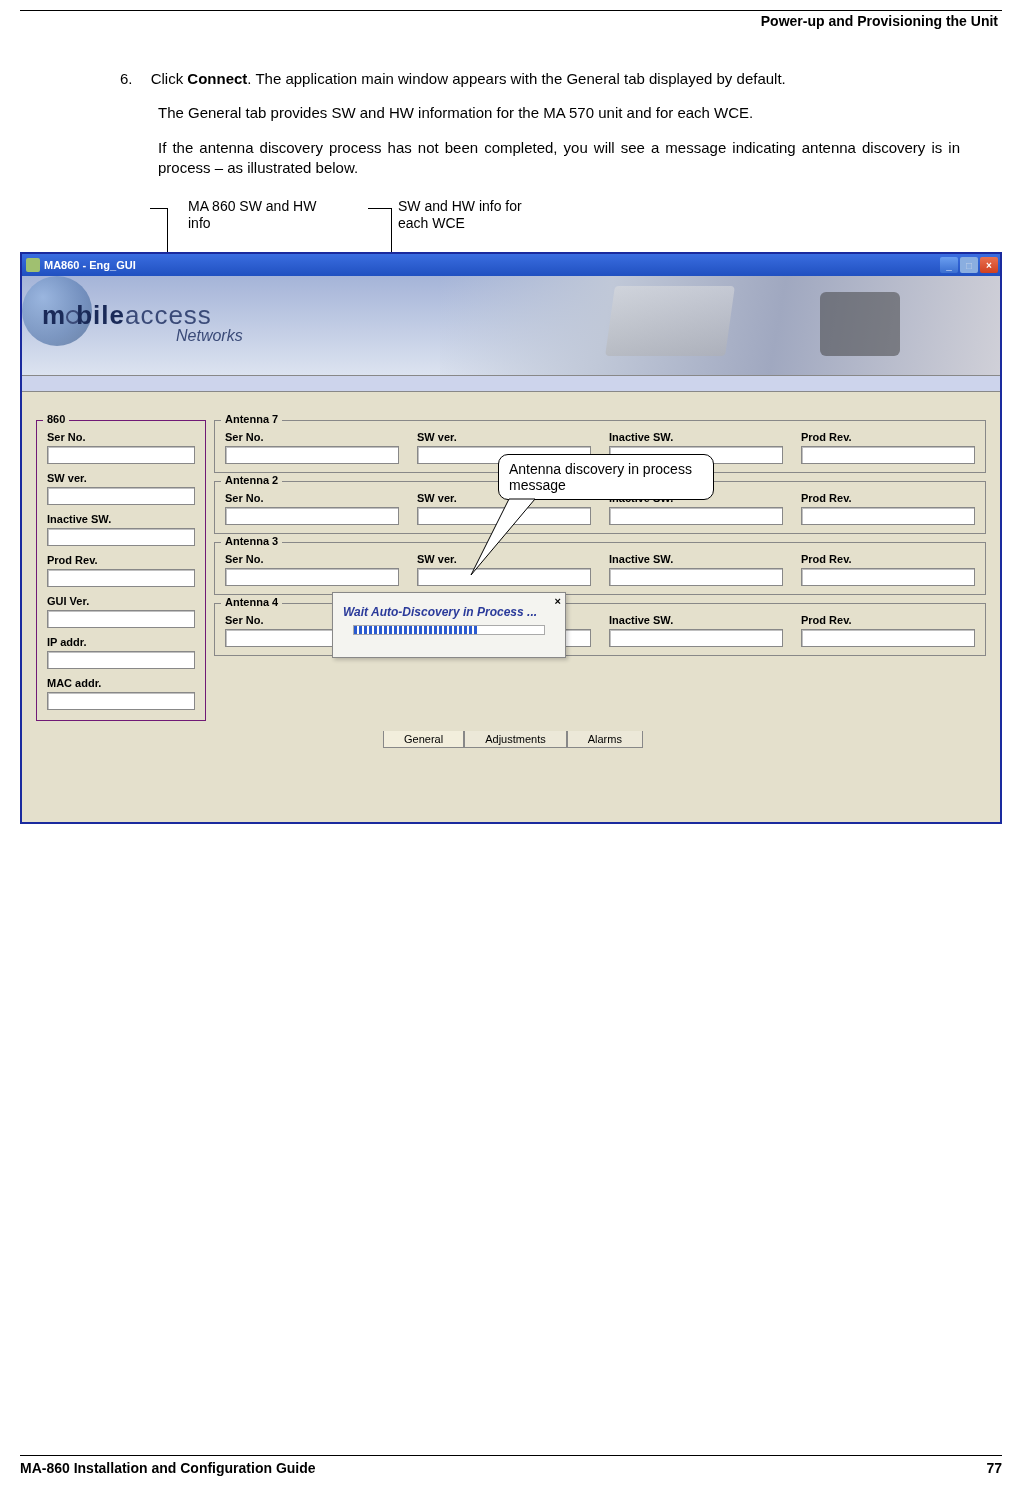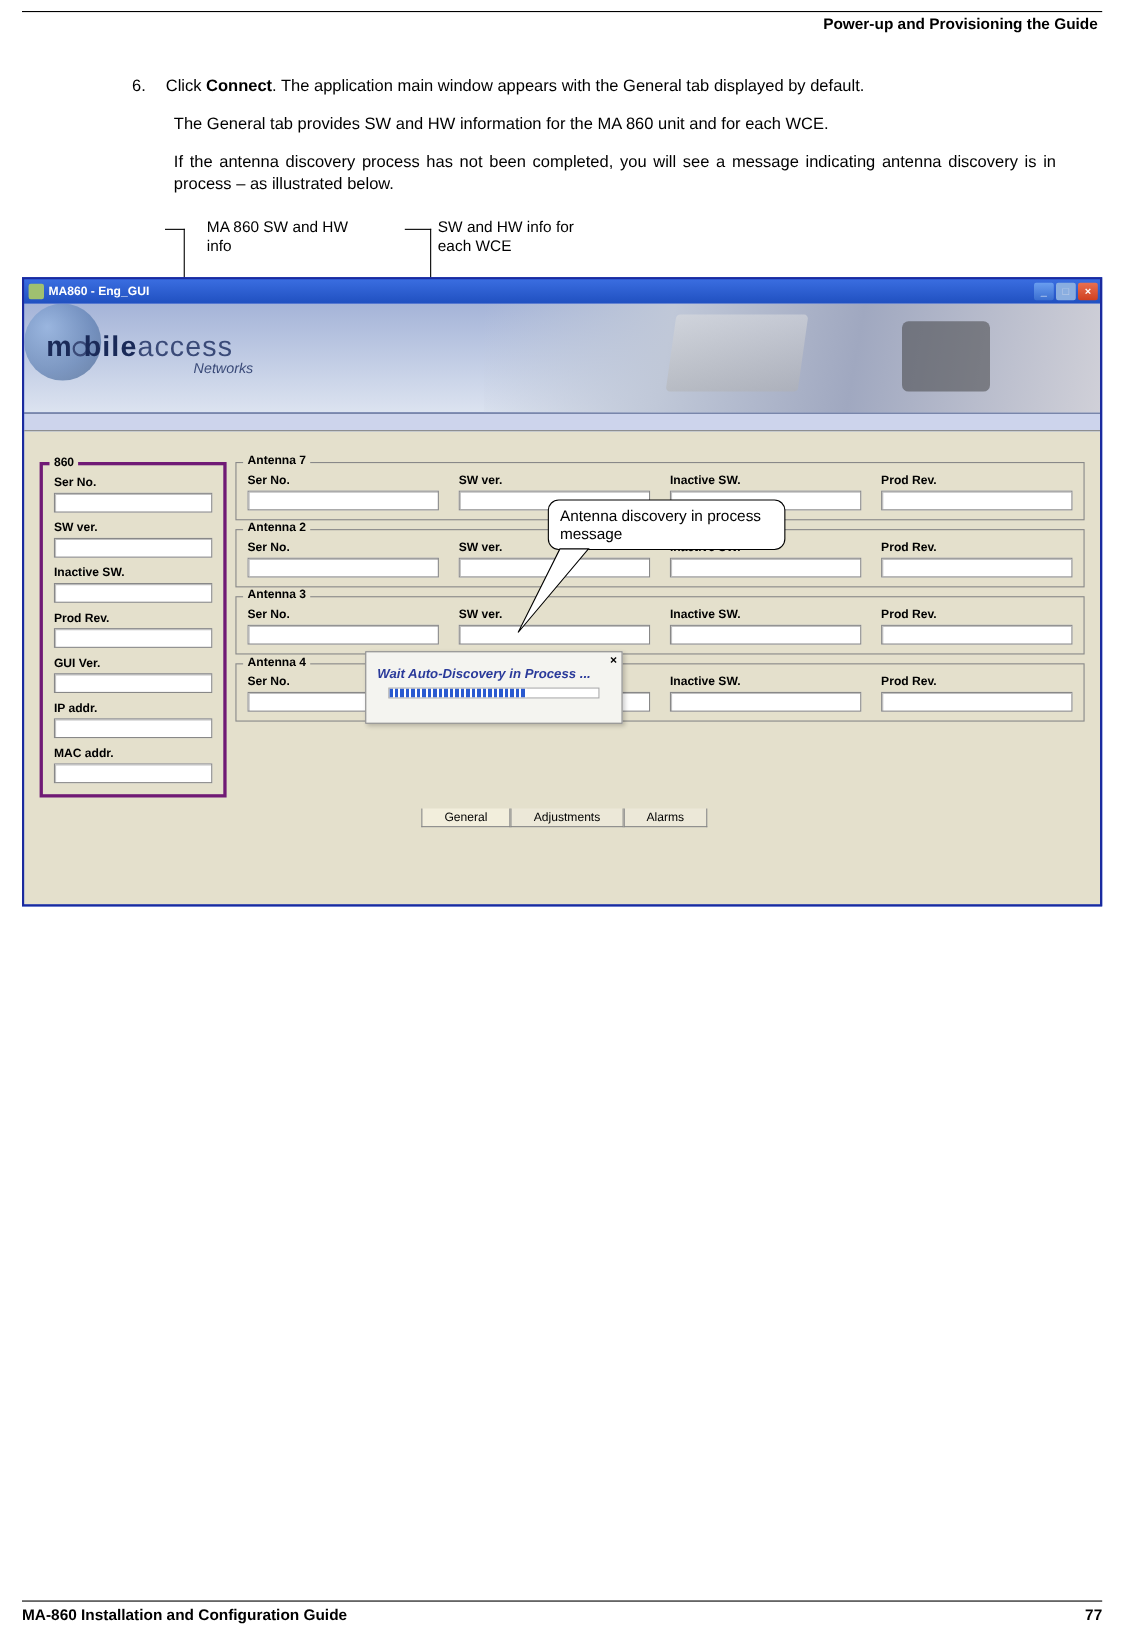--- a/index.html
+++ b/index.html
@@ -20,29 +20,29 @@
   .title-text { color: #fff; font-size: 11px; font-weight: bold; }
   .win-buttons { display: flex; gap: 2px; }
   .win-btn { width: 18px; height: 16px; border-radius: 2px; display: flex; align-items: center; justify-content: center; font-size: 10px; font-weight: bold; font-family: Arial; }
   .win-min { background: linear-gradient(#6a9ef0,#3a6ed0); color: #fff; }
   .win-max { background: #8aaee0; color: #c0d0e8; }
   .win-close { background: linear-gradient(#e97050,#d04020); color: #fff; }
   .banner { height: 100px; position: relative; background: linear-gradient(to bottom, #a5b4d8, #dce3f0); overflow: hidden; border-bottom: 1px solid #888; }
   .logo-area { position: absolute; left: 20px; top: 24px; }
   .logo-text { font-size: 26px; color: #3a4a78; letter-spacing: 1px; }
   .logo-text .bold { font-weight: bold; color: #1a2a58; }
-  .logo-sub { font-size: 13px; color: #3a4a78; font-style: italic; margin-left: 134px; margin-top: -4px; }
+  .logo-sub { font-size: 16px; color: #3a4a78; font-style: italic; margin-left: 134px; margin-top: -4px; }
   .globe { position: absolute; left: 0; top: 0; width: 70px; height: 70px; border-radius: 50%; background: radial-gradient(circle at 30% 30%, #8bb0e0, #4a70a8 60%, #2a4a78); opacity: 0.6; }
   .banner-right { position: absolute; right: 0; top: 0; width: 560px; height: 100px; background: linear-gradient(100deg, transparent, #c0c8d8 30%, #a0a8c0 60%, #d0d0d8); }
   .device-hint { position: absolute; right: 270px; top: 10px; width: 120px; height: 70px; background: linear-gradient(#e0e0e0,#b0b0b0); border-radius: 4px; opacity: 0.5; transform: skewX(-8deg); }
   .device-hint2 { position: absolute; right: 100px; top: 16px; width: 80px; height: 64px; background: #3a3a3a; border-radius: 6px; opacity: 0.5; }
   .tabarea { height: 16px; background: #cdd4ec; border-bottom: 1px solid #888; }
   .content-area { background: #e4e0cc; padding: 28px 14px 4px 14px; position: relative; min-height: 430px; }
   .main-layout { display: flex; gap: 8px; }
-  .panel-860 { width: 170px; border: 3px solid #701a75; padding: 10px 10px 10px 10px; position: relative; }
+  .panel-860 { width: 170px; border: 1px solid #701a75; padding: 10px 10px 10px 10px; position: relative; }
   .panel-legend { position: absolute; top: -8px; left: 6px; background: #e4e0cc; padding: 0 4px; font-size: 11px; font-weight: bold; }
   .antenna-col { flex: 1; display: flex; flex-direction: column; gap: 8px; }
   .ant-group { border: 1px solid #888; padding: 10px 10px 8px 10px; position: relative; }
   .field-row { display: flex; gap: 18px; }
   .field { flex: 1; }
   .field-label { font-size: 11px; font-weight: bold; margin-bottom: 2px; display: block; }
   .field-input { width: 100%; height: 18px; border: 1px solid #888; background: #fff; box-shadow: inset 1px 1px 0 #c0c0c0; padding: 0 4px; font-size: 11px; }
   .field-v { margin-bottom: 8px; }
   .bottom-tabs { display: flex; margin-top: 10px; padding-left: 4px; justify-content: center; }
   .btab { border: 1px solid #888; border-top: none; padding: 2px 20px; font-size: 11px; background: #e4e0cc; }
@@ -58,28 +58,28 @@
   .footer { position: absolute; bottom: 20px; left: 20px; right: 20px; }
   .foot-rule { border-top: 1px solid #000; margin-bottom: 4px; }
   .foot-row { display: flex; justify-content: space-between; font-weight: bold; font-size: 14px; }
   .logo-circle { width: 14px; height: 14px; border: 2px solid #3a4a78; border-radius: 50%; display: inline-block; vertical-align: middle; margin-right: -4px; }
 </style>
 </head>
 <body>
 
 <div class="page">
   <div class="top-rule"></div>
-  <div class="header-text">Power-up and Provisioning the Guide</div>
+  <div class="header-text">Power-up and Provisioning the Unit</div>
 
   <div class="body-text">
     <p>
       <span class="step-num">6.</span>
       <span>Click </span><b>Connect</b><span>. The application main window appears with the General tab displayed by default.</span>
     </p>
-    <p class="indent">The General tab provides SW and HW information for the MA 860 unit and for each WCE.</p>
+    <p class="indent">The General tab provides SW and HW information for the MA 570 unit and for each WCE.</p>
     <p class="indent">If the antenna discovery process has not been completed, you will see a message indicating antenna discovery is in process – as illustrated below.</p>
   </div>
 
   <div class="annotations">
     <div class="ann-label" style="left:168px; top:6px; width:130px;">MA 860 SW and HW info</div>
     <div class="ann-label" style="left:378px; top:6px; width:150px;">SW and HW info for each WCE</div>
     <div style="position:absolute; left:130px; top:16px; width:18px; height:220px; border-right:1px solid #000; border-top:1px solid #000;"></div>
     <div style="position:absolute; left:348px; top:16px; width:24px; height:220px; border-right:1px solid #000; border-top:1px solid #000;"></div>
   </div>
 

